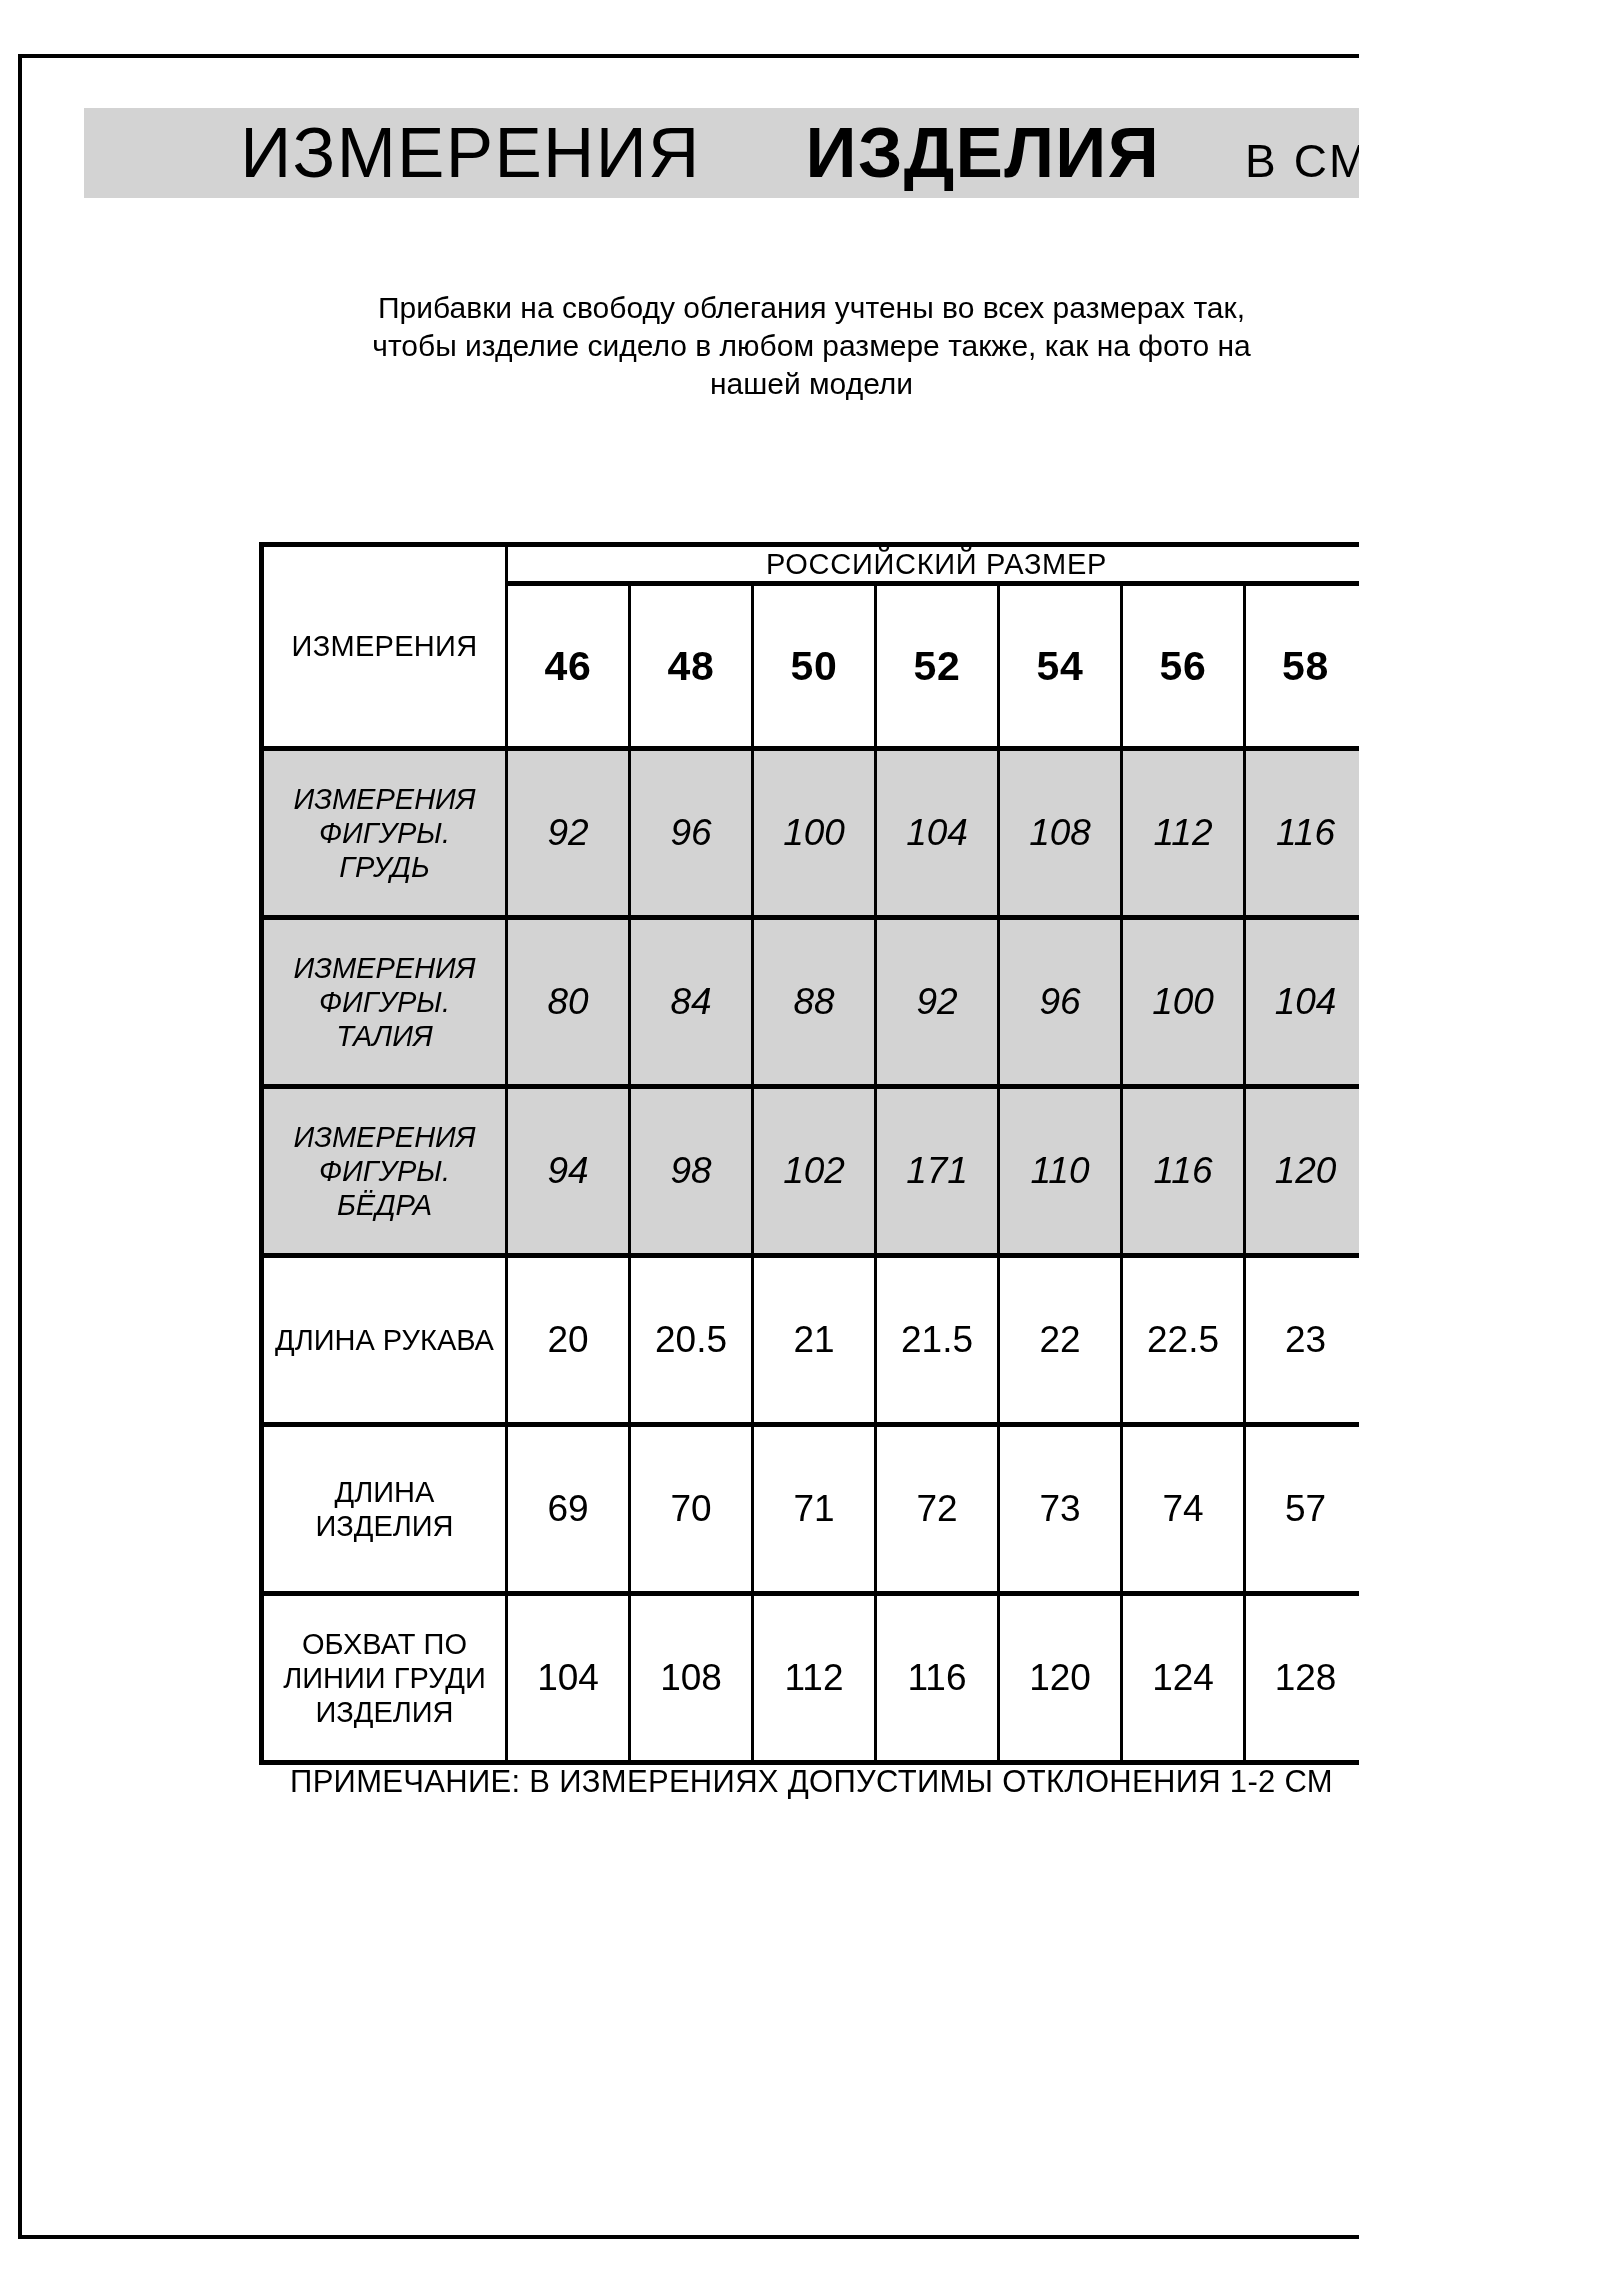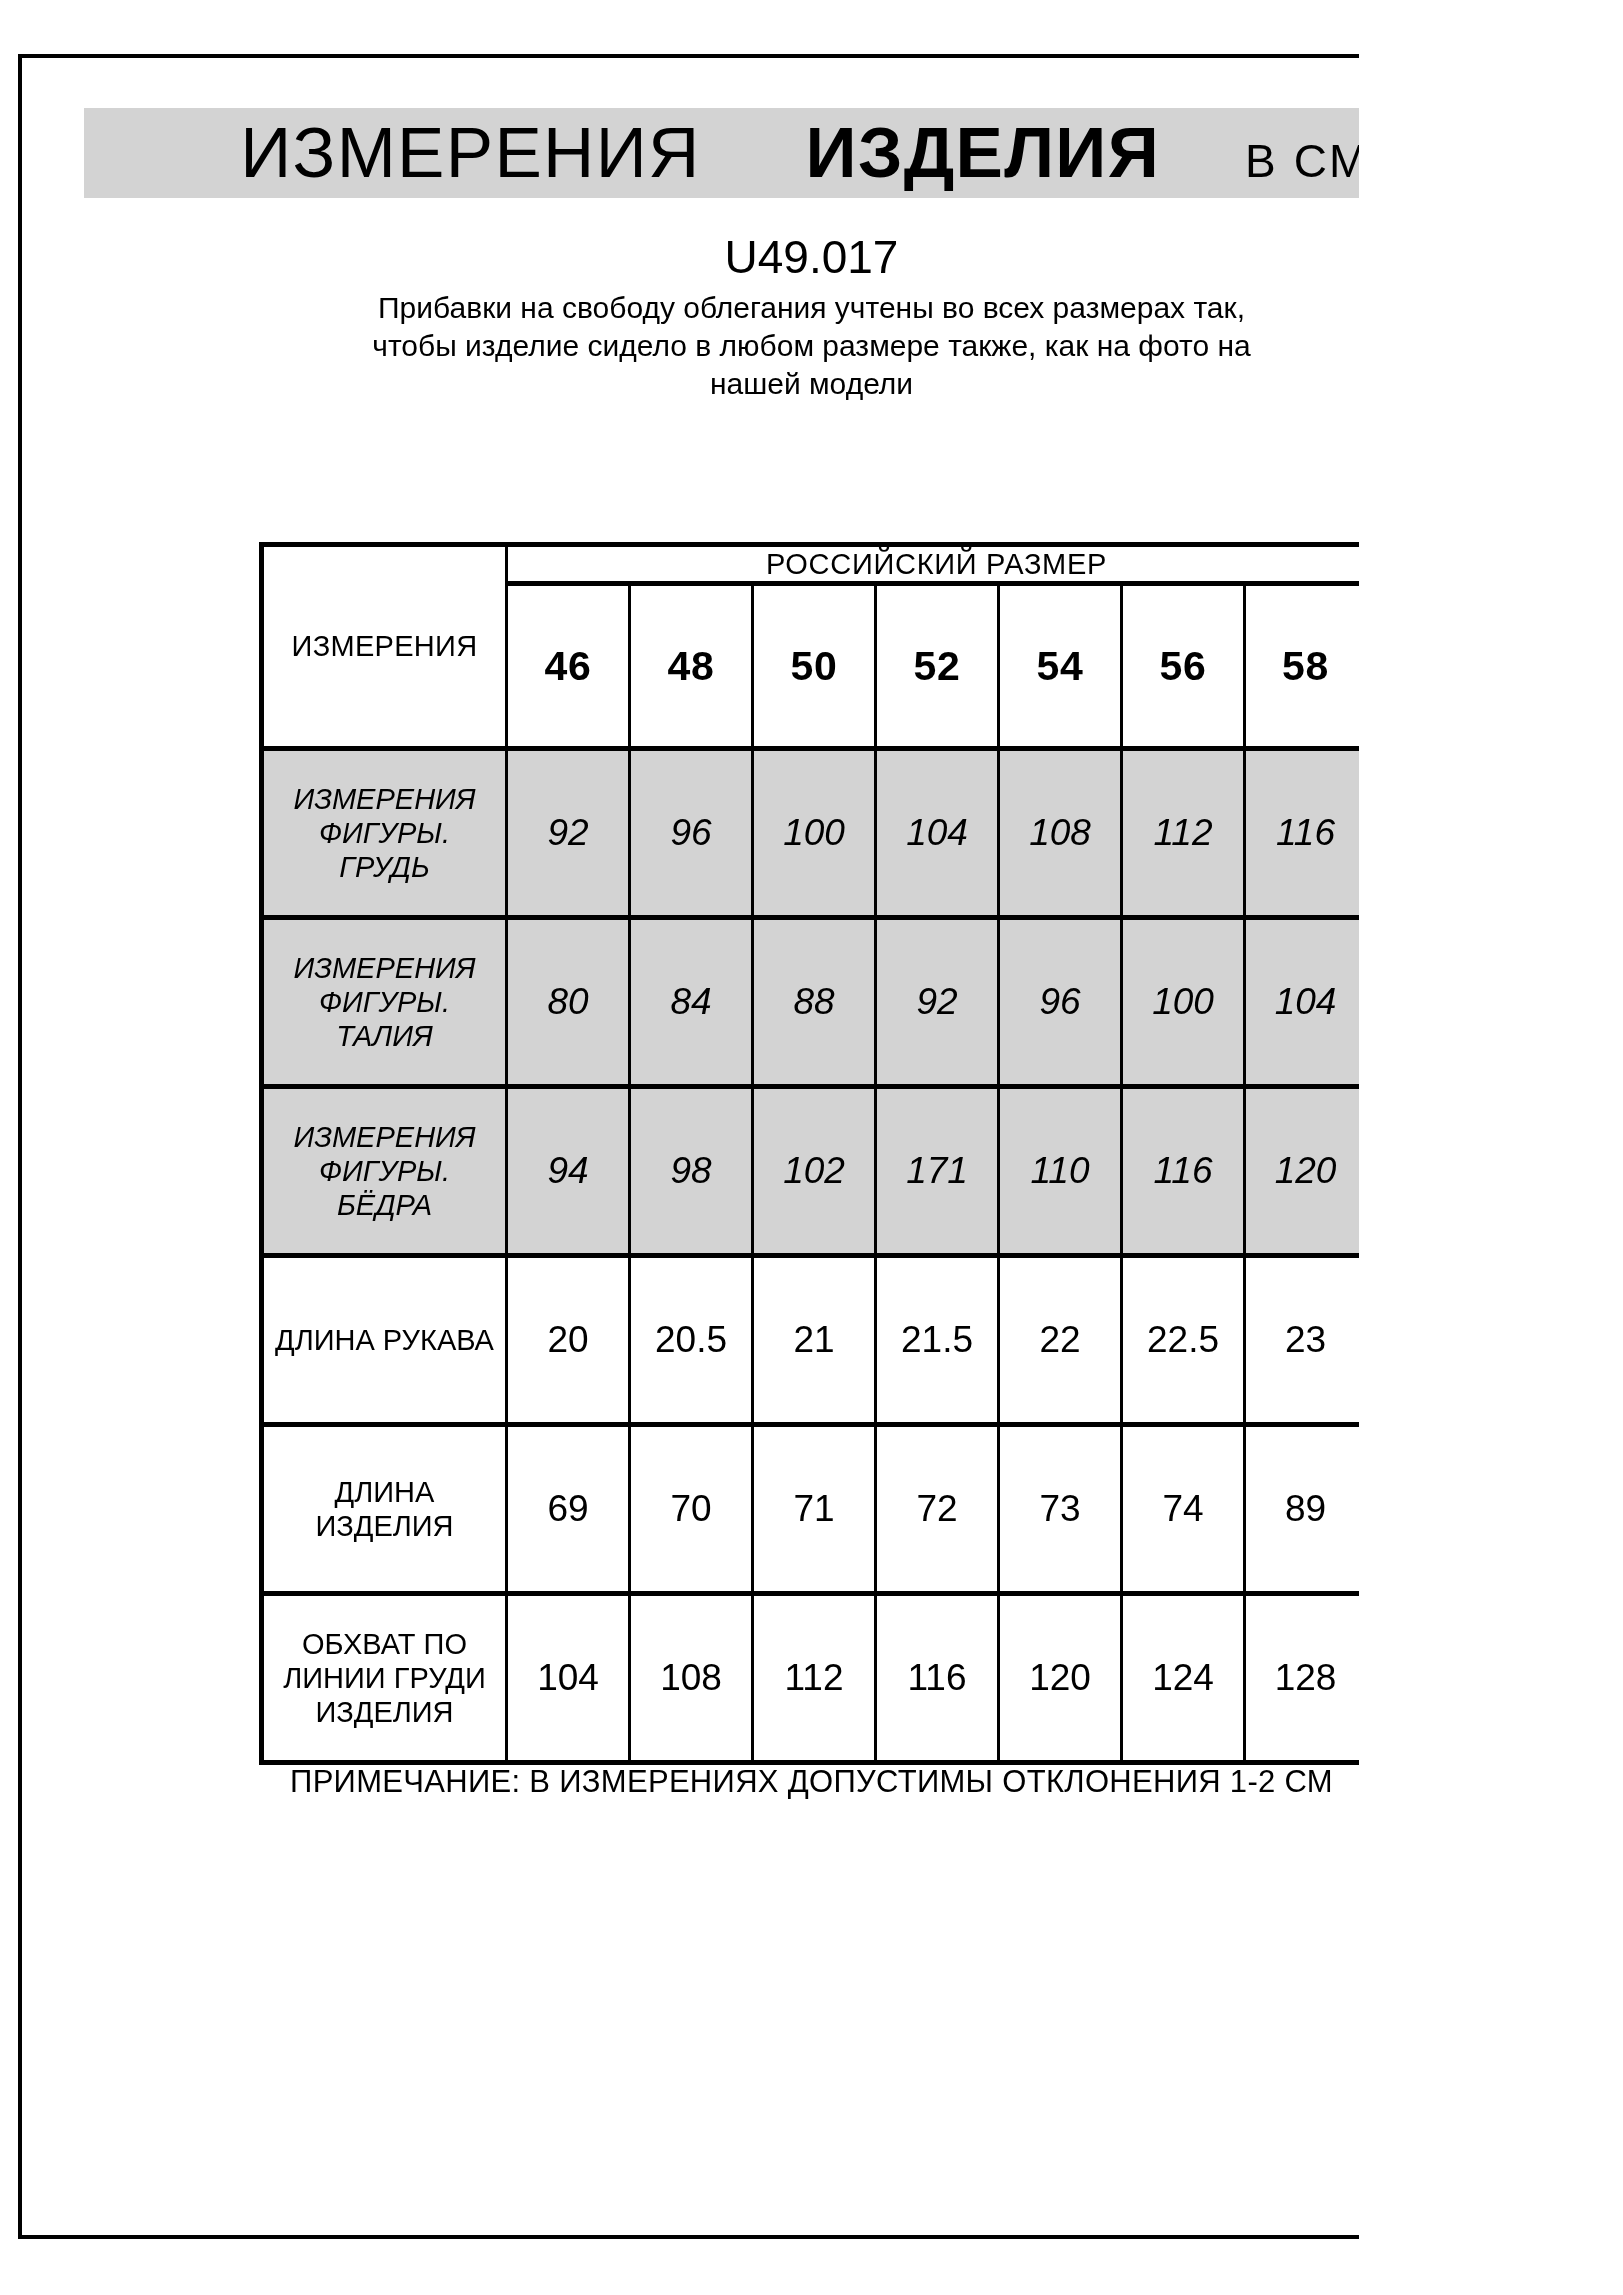--- a/index.html
+++ b/index.html
@@ -137,21 +137,20 @@
 </head>
 <body>
 
 <div class="page">
   <div class="frame"></div>
 
   <div class="title-bar">
     <span class="title-measure">ИЗМЕРЕНИЯ</span><span class="title-product">ИЗДЕЛИЯ</span><span class="title-units">В СМ</span>
   </div>
 
-  <div class="product-code">U49.017</div>
 
   <div class="fit-note">Прибавки на свободу облегания учтены во всех размерах так,
 чтобы изделие сидело в любом размере также, как на фото на
 нашей модели</div>
 
   <table class="size-table">
     <colgroup>
       <col class="c-label">
       <col class="c-size">
         <col class="c-size">
@@ -221,21 +220,21 @@
           <td class="value-cell">23</td>
         </tr>
         <tr>
           <td class="row-label">ДЛИНА ИЗДЕЛИЯ</td>
           <td class="value-cell">69</td>
           <td class="value-cell">70</td>
           <td class="value-cell">71</td>
           <td class="value-cell">72</td>
           <td class="value-cell">73</td>
           <td class="value-cell">74</td>
-          <td class="value-cell">89</td>
+          <td class="value-cell">57</td>
         </tr>
         <tr>
           <td class="row-label">ОБХВАТ ПО
 ЛИНИИ ГРУДИ
 ИЗДЕЛИЯ</td>
           <td class="value-cell">104</td>
           <td class="value-cell">108</td>
           <td class="value-cell">112</td>
           <td class="value-cell">116</td>
           <td class="value-cell">120</td>

